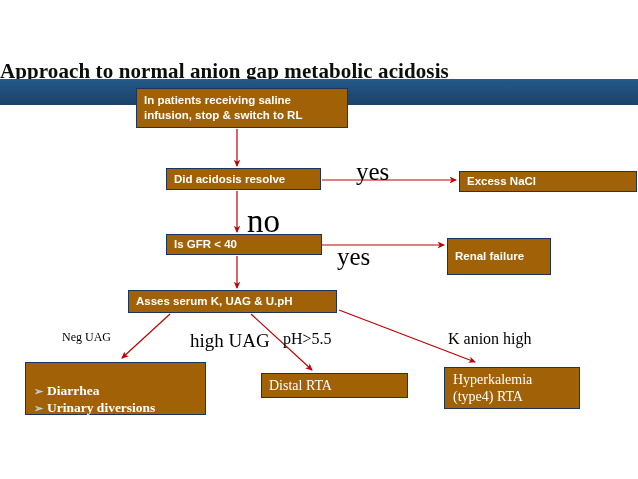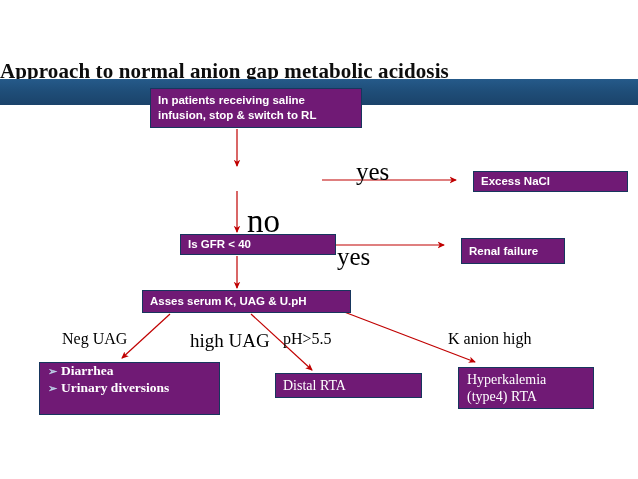--- a/index.html
+++ b/index.html
@@ -29,50 +29,49 @@
   #banner{
     position:absolute;left:0;top:79px;width:638px;height:26px;
     background:#1f4e79;
     background:linear-gradient(to bottom,#255a8a 0%,#1f4e79 45%,#1b436a 100%);
   }
 
   
   .box{
     position:absolute;
     box-sizing:border-box;
-    background:#701a75;
+    background:#a16207;
     border:1.5px solid #17365d;
     color:#ffffff;
     display:flex;
     align-items:center;
     padding:2px 7px;
-    margin-left:14px;
   }
   .box .txt{display:block;width:100%;}
   .sans{
     font-family:"Liberation Sans", sans-serif;
     font-weight:bold;
     font-size:11.5px;
     line-height:15px;
   }
   .serif{
     font-family:"Liberation Serif", serif;
     font-weight:normal;
     font-size:14px;
     line-height:17px;
   }
 
   
   #box-saline      {left:136px;top:88px;width:212px;height:40px;}
   #box-resolve     {left:166px;top:168px;width:155px;height:22px;}
-  #box-excess-nacl {left:459px;top:171px;width:155px;height:21px;}
+  #box-excess-nacl {left:459px;top:171px;width:178px;height:21px;}
   #box-gfr         {left:166px;top:234px;width:156px;height:21px;}
-  #box-renal       {left:447px;top:238px;width:104px;height:26px;}
+  #box-renal       {left:447px;top:238px;width:104px;height:37px;}
   #box-asses       {left:128px;top:290px;width:209px;height:23px;}
-  #box-causes      {left:25px;top:362px;width:181px;height:53px;padding:0 8px;align-items:flex-start;}
+  #box-causes      {left:25px;top:362px;width:181px;height:53px;padding:20px 8px;align-items:flex-start;}
   #box-distal      {left:261px;top:373px;width:147px;height:25px;}
   #box-hyperk      {left:444px;top:367px;width:136px;height:42px;padding:3px 8px;align-items:flex-end;}
 
   
   #box-causes ul{margin:0;padding:0;list-style:none;}
   #box-causes li{
     font-family:"Liberation Serif", serif;
     font-weight:bold;
     font-size:13.5px;
     line-height:16.5px;
@@ -88,21 +87,21 @@
   
   .lbl{
     position:absolute;
     font-family:"Liberation Serif", serif;
     color:#000000;
     white-space:nowrap;
   }
   #lbl-yes1{left:356px;top:158px;font-size:25px;}
   #lbl-no  {left:247px;top:203px;font-size:33px;}
   #lbl-yes2{left:337px;top:243px;font-size:25px;}
-  #lbl-neg-uag {left:62px; top:330px;font-size:16px;}
+  #lbl-neg-uag {left:62px; top:330px;font-size:12px;}
   #lbl-high-uag{left:190px;top:330px;font-size:19px;}
   #lbl-ph      {left:283px;top:330px;font-size:16px;}
   #lbl-kveryhigh{left:448px;top:330px;font-size:16px;}
 
   
   #edges{position:absolute;left:0;top:0;width:638px;height:479px;pointer-events:none;}
 </style>
 </head>
 <body>
 
@@ -135,20 +134,23 @@
       <line x1="251" y1="314" x2="312" y2="370"></line>
 
       <line x1="339" y1="310" x2="475" y2="362"></line>
     </g>
   </svg>
 
   <div class="box" id="box-saline">
     <span class="txt sans">In patients receiving saline infusion, stop &amp; switch to RL</span>
   </div>
 
+  <div class="box" id="box-resolve">
+    <span class="txt sans">Did acidosis resolve</span>
+  </div>
 
   <div class="box" id="box-excess-nacl">
     <span class="txt sans">Excess NaCl</span>
   </div>
 
   <div class="box" id="box-gfr">
     <span class="txt sans">Is GFR &lt; 40</span>
   </div>
 
   <div class="box" id="box-renal">

